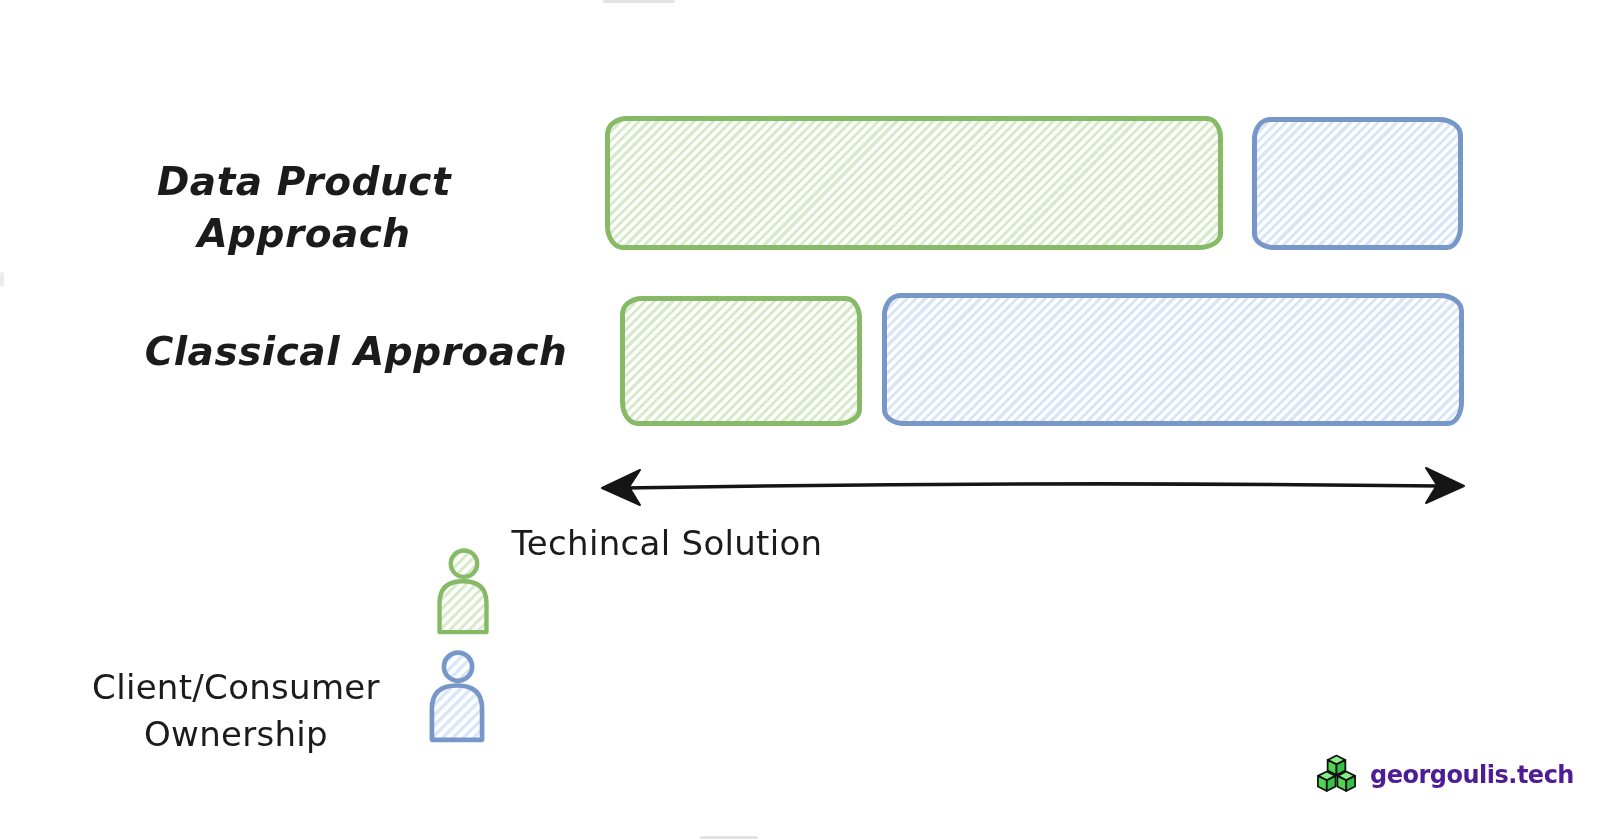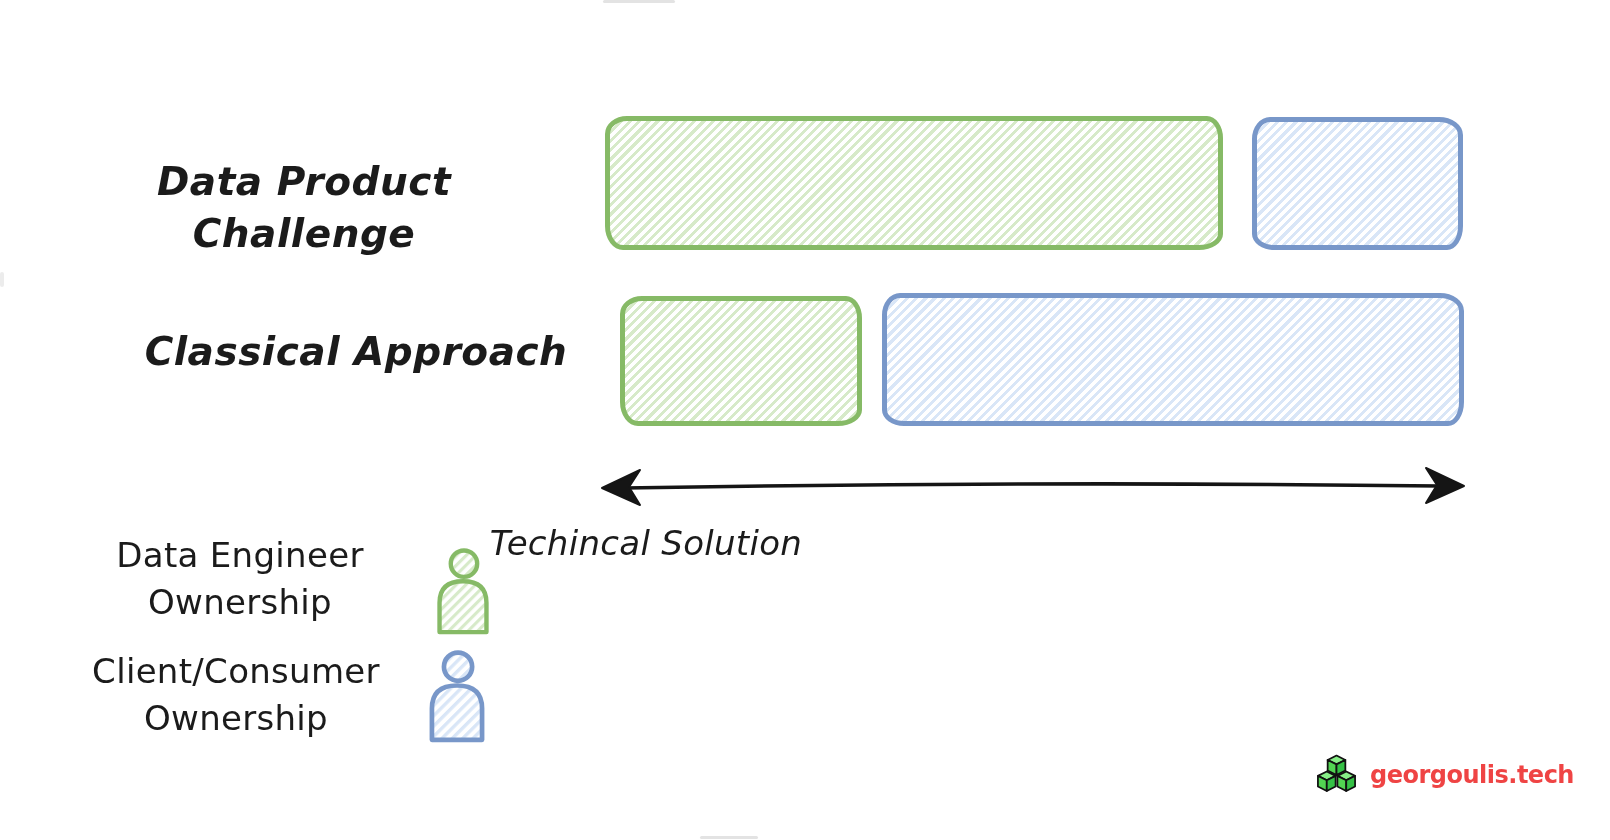--- a/index.html
+++ b/index.html
@@ -26,38 +26,38 @@
     border-radius:18px 24px 16px 22px / 22px 18px 24px 16px;
     background:repeating-linear-gradient(135deg,var(--blue-fill,#d9e6f7) 0 3px,#ffffff 3px 6.5px);
   }
   
   .axis-arrow{position:absolute;left:588px;top:458px;width:890px;height:58px;}
   
   .axis-label{
     position:absolute;top:520px;width:320px;text-align:center;
     font-size:34px;line-height:47px;letter-spacing:.3px;
   }
-  .axis-label.t0{left:486px;font-style:italic;}
+  .axis-label.t0{left:507px;}
   .axis-label.t1{left:890px;}
   .axis-label.t2{left:1282px;}
   
   .legend-label{
     position:absolute;width:340px;text-align:center;
     font-size:34px;line-height:47px;letter-spacing:.3px;
   }
   .legend-label.l0{left:70px;top:532px;}
-  .legend-label.l1{left:66px;top:648px;}
+  .legend-label.l1{left:66px;top:664px;}
   .person{position:absolute;}
   .person.green-person{left:424px;top:548px;width:78px;height:88px;}
   .person.blue-person{left:420px;top:650px;width:74px;height:94px;}
   
   .watermark{position:absolute;left:1313px;top:752px;display:flex;align-items:center;gap:10px;}
   .watermark .cubes{width:47px;height:46px;}
   .watermark .wm-text{
-    font-size:24px;font-weight:bold;letter-spacing:-0.5px;color:#ef4444;
+    font-size:24px;font-weight:bold;letter-spacing:-0.5px;color:#4c1d95;
     font-family:"DejaVu Sans",sans-serif;
   }
   
   .stray{position:absolute;background:#e3e3e3;border-radius:2px;}
   .stray.top{left:603px;top:0;width:72px;height:3px;}
   .stray.bottom{left:700px;top:836px;width:58px;height:3px;}
   .stray.left{left:0;top:272px;width:4px;height:15px;background:#ececec;}
 </style>
 </head>
 <body>
@@ -70,37 +70,36 @@
     </pattern>
     <pattern id="hatchB" patternUnits="userSpaceOnUse" width="7" height="7" patternTransform="rotate(45)">
       <rect width="7" height="7" fill="#ffffff"></rect>
       <rect width="3.2" height="7" fill="#d9e6f7"></rect>
     </pattern>
   </defs>
 </svg>
 
 <div class="canvas">
 
-  <div class="row-title dp">Data Product Challenge</div>
+  <div class="row-title dp">Data Product Approach</div>
   <div class="row-title cl">Classical Approach</div>
 
   <div class="bar green" style="left: 605px; top: 116px; width: 618px; height: 134px;"></div>
   <div class="bar blue" style="left: 1252px; top: 117px; width: 211px; height: 133px;"></div>
   <div class="bar green" style="left: 620px; top: 296px; width: 242px; height: 130px;"></div>
   <div class="bar blue" style="left: 882px; top: 293px; width: 582px; height: 133px;"></div>
 
   <svg class="axis-arrow" viewBox="0 0 890 58" aria-hidden="true">
     <path d="M36,30 Q450,23 852,28" fill="none" stroke="var(--arrow,#151515)" stroke-width="3.6" stroke-linecap="round"></path>
     <path d="M14,30 L52,12 L41,29 L52,47 Z" fill="var(--arrow,#151515)" stroke="var(--arrow,#151515)" stroke-width="2" stroke-linejoin="round"></path>
     <path d="M876,28 L838,10 L849,27 L838,45 Z" fill="var(--arrow,#151515)" stroke="var(--arrow,#151515)" stroke-width="2" stroke-linejoin="round"></path>
   </svg>
 
   <div class="axis-label t0">Techincal Solution</div>
 
-  <div class="legend-label l0">Data Engineer Ownership</div>
   <svg class="person green-person" viewBox="0 0 62 90" aria-hidden="true">
     <path d="M7,86 L7,56 Q7,34 31,34 Q55,34 55,56 L55,86 Z" fill="url(#hatchG)" stroke="var(--green-border,#86ba66)" stroke-width="4.5" stroke-linejoin="round"></path>
     <circle cx="32" cy="16" r="13.5" fill="url(#hatchG)" stroke="var(--green-border,#86ba66)" stroke-width="4.5"></circle>
   </svg>
 
   <div class="legend-label l1">Client/Consumer Ownership</div>
   <svg class="person blue-person" viewBox="0 0 62 90" aria-hidden="true">
     <path d="M7,86 L7,56 Q7,34 31,34 Q55,34 55,56 L55,86 Z" fill="url(#hatchB)" stroke="var(--blue-border,#7897c9)" stroke-width="4.5" stroke-linejoin="round"></path>
     <circle cx="32" cy="16" r="13.5" fill="url(#hatchB)" stroke="var(--blue-border,#7897c9)" stroke-width="4.5"></circle>
   </svg>

